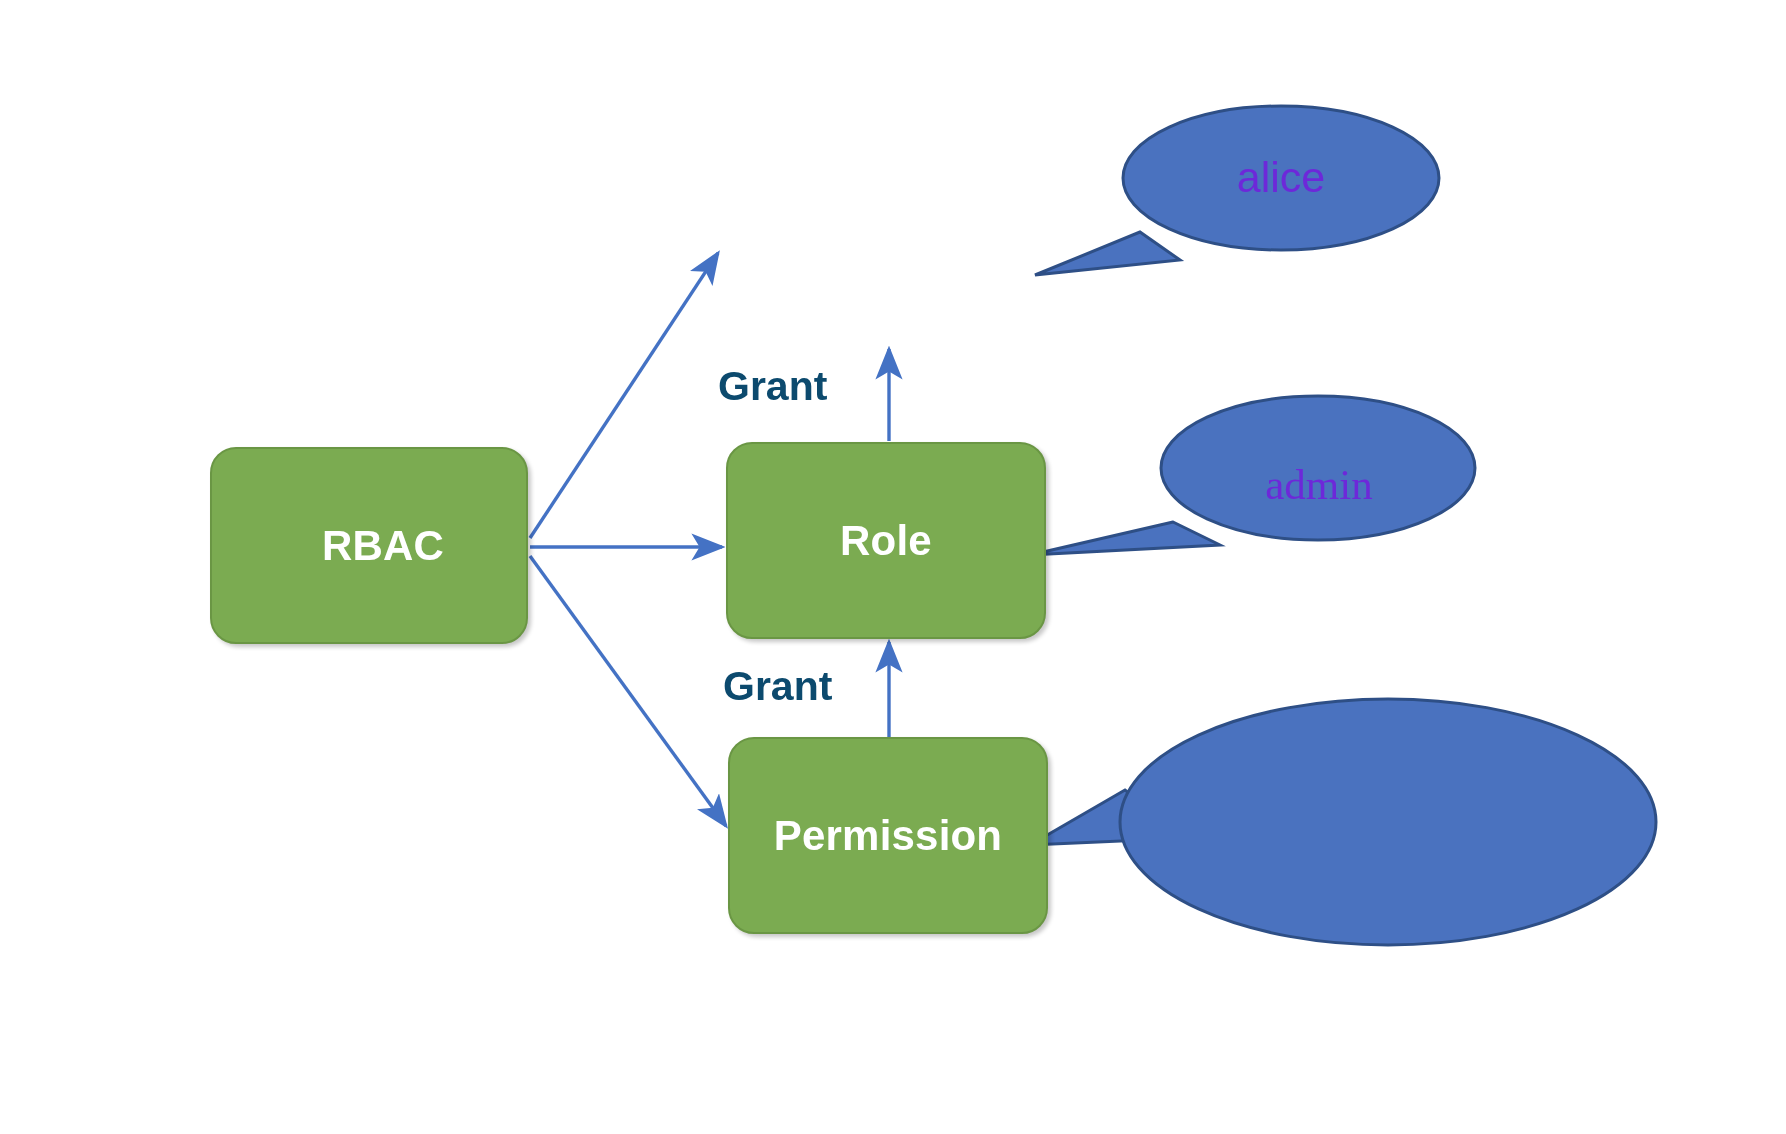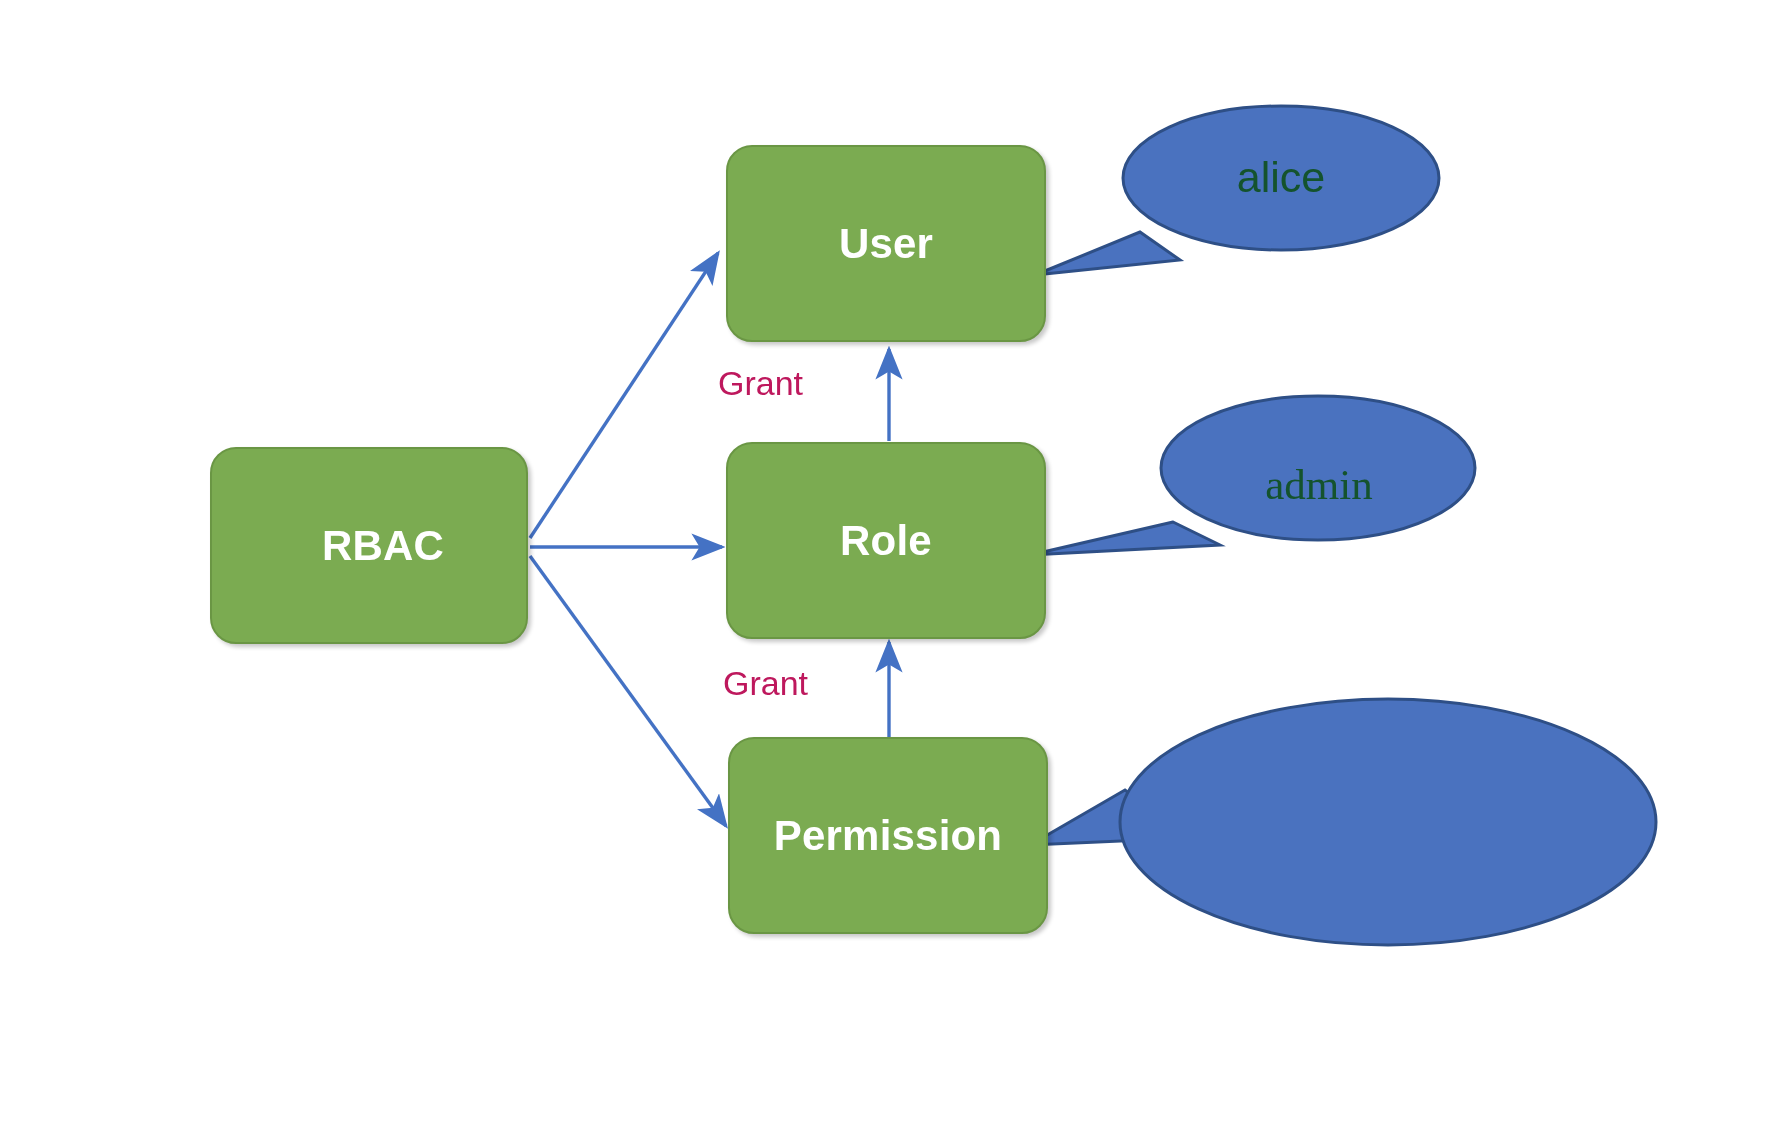--- a/index.html
+++ b/index.html
@@ -40,33 +40,33 @@
     color: #ffffff;
     font-weight: bold;
     font-size: 42px;
     letter-spacing: 0.2px;
     line-height: 1;
     text-align: center;
     white-space: nowrap;
   }
   .callout-text {
     position: absolute;
-    color: #14532d;
+    color: #6d28d9;
     font-size: 43px;
     font-weight: normal;
     text-align: center;
     line-height: 1.15;
     white-space: pre-line;
     pointer-events: none;
   }
   .edge-label {
     position: absolute;
-    color: #be185d;
-    font-size: 34px;
-    font-weight: normal;
+    color: #0c4a6e;
+    font-size: 41px;
+    font-weight: bold;
     white-space: nowrap;
     line-height: 1;
   }
 </style>
 </head>
 <body>
 
 <div id="canvas">
 
   <svg id="diagram-svg" viewBox="0 0 1786 1134">
@@ -102,23 +102,20 @@
     <g>
       <path d="M 1125,790 L 1030,845 L 1190,838 Z" fill="#4A72BF" stroke="#2E4F86" stroke-width="3"></path>
       <ellipse cx="1388" cy="822" rx="268" ry="123" fill="#4A72BF" stroke="#2E4F86" stroke-width="3"></ellipse>
     </g>
   </svg>
 
   <div class="node-box" style="left:210px; top:447px; width:318px; height:197px;padding-left:28px;">
     <span class="node-label">RBAC</span>
   </div>
 
-  <div class="node-box" style="left:726px; top:145px; width:320px; height:197px;">
-    <span class="node-label">User</span>
-  </div>
 
   <div class="node-box" style="left:726px; top:442px; width:320px; height:197px;">
     <span class="node-label">Role</span>
   </div>
 
   <div class="node-box" style="left:728px; top:737px; width:320px; height:197px;">
     <span class="node-label">Permission</span>
   </div>
 
   <div class="callout-text" style="left:1123px; top:153px; width:316px;">alice</div>

